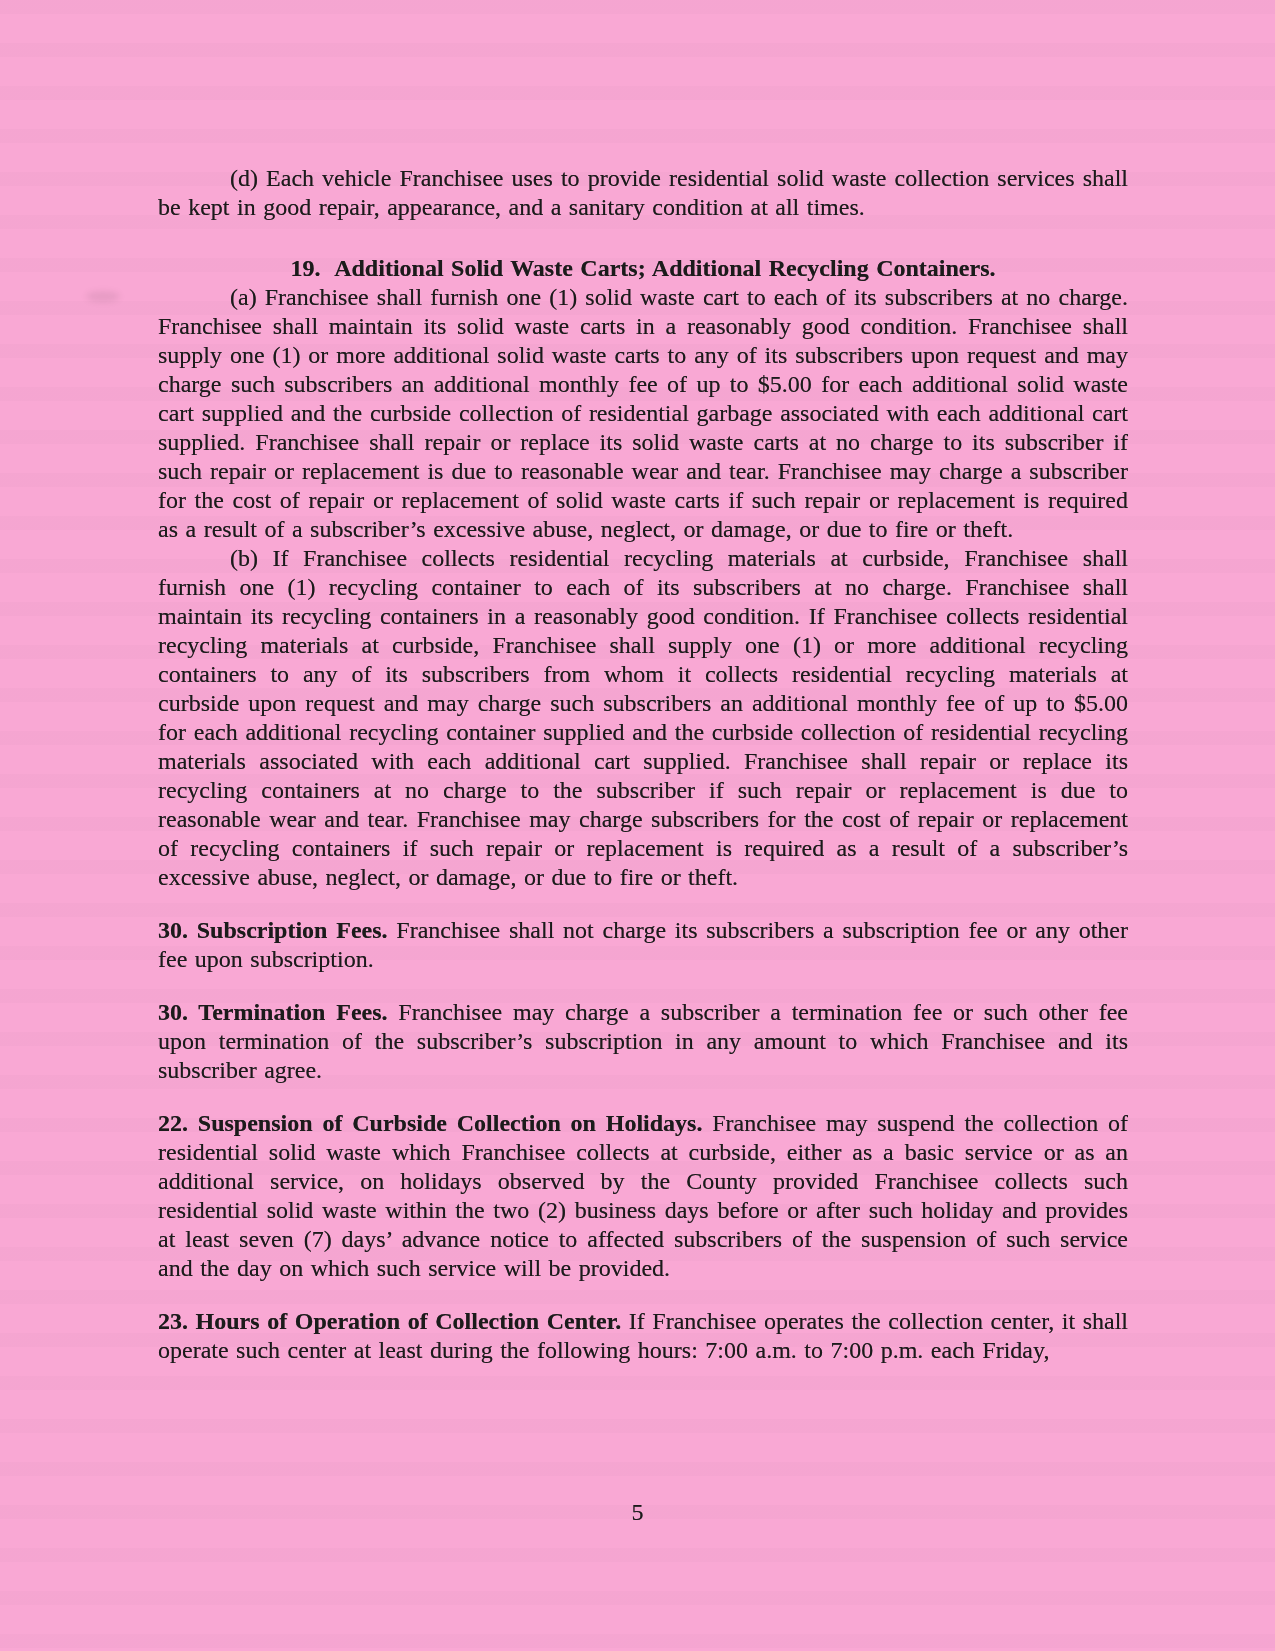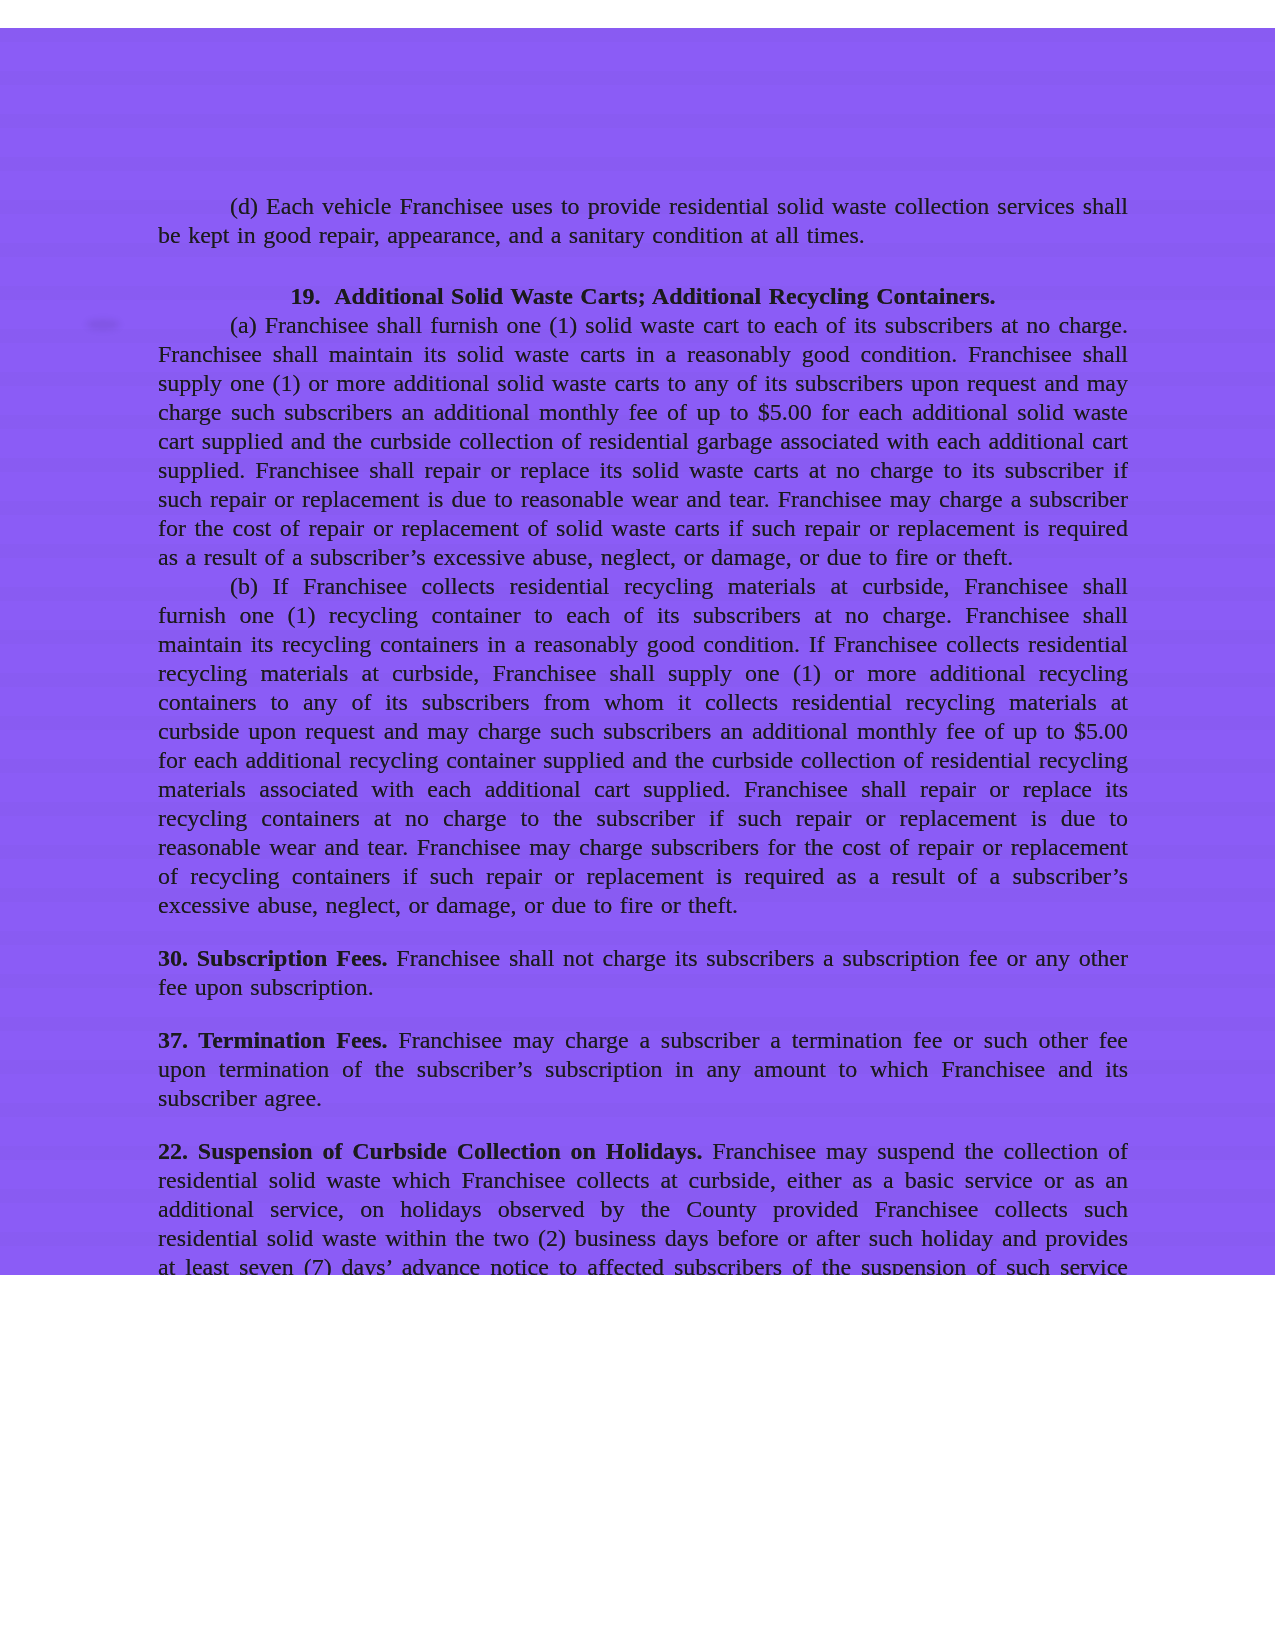--- a/index.html
+++ b/index.html
@@ -3,26 +3,25 @@
 <meta charset="utf-8">
 <style>
   html, body {
     margin: 0;
     padding: 0;
     background: #ffffff;
   }
   .page {
     position: relative;
     width: 1275px;
-    height: 1247px;
-    background: #8b5cf6;
+    height: 1651px;
+    background: #f9a8d4;
     overflow: hidden;
     font-family: "Liberation Serif", serif;
     color: #1b1b1b;
-    margin-top: 28px;
   }
   
   .page::before {
     content: "";
     position: absolute;
     inset: 0;
     background: repeating-linear-gradient(
       180deg,
       rgba(0,0,0,0.014) 0px, rgba(0,0,0,0.014) 14px,
       rgba(0,0,0,0.0) 14px, rgba(0,0,0,0.0) 43px
@@ -75,17 +74,18 @@
 <body>
 
 <div class="page">
   <div class="scan-smudge"></div>
   <div class="textblock">
       <p class="sub">(d) Each vehicle Franchisee uses to provide residential solid waste collection services shall be kept in good repair, appearance, and a sanitary condition at all times.</p>
       <p class="heading">19.&nbsp; Additional Solid Waste Carts; Additional Recycling Containers.</p>
       <p class="sub">(a) Franchisee shall furnish one (1) solid waste cart to each of its subscribers at no charge. Franchisee shall maintain its solid waste carts in a reasonably good condition. Franchisee shall supply one (1) or more additional solid waste carts to any of its subscribers upon request and may charge such subscribers an additional monthly fee of up to $5.00 for each additional solid waste cart supplied and the curbside collection of residential garbage associated with each additional cart supplied. Franchisee shall repair or replace its solid waste carts at no charge to its subscriber if such repair or replacement is due to reasonable wear and tear. Franchisee may charge a subscriber for the cost of repair or replacement of solid waste carts if such repair or replacement is required as a result of a subscriber’s excessive abuse, neglect, or damage, or due to fire or theft.</p>
       <p class="sub">(b) If Franchisee collects residential recycling materials at curbside, Franchisee shall furnish one (1) recycling container to each of its subscribers at no charge. Franchisee shall maintain its recycling containers in a reasonably good condition. If Franchisee collects residential recycling materials at curbside, Franchisee shall supply one (1) or more additional recycling containers to any of its subscribers from whom it collects residential recycling materials at curbside upon request and may charge such subscribers an additional monthly fee of up to $5.00 for each additional recycling container supplied and the curbside collection of residential recycling materials associated with each additional cart supplied. Franchisee shall repair or replace its recycling containers at no charge to the subscriber if such repair or replacement is due to reasonable wear and tear. Franchisee may charge subscribers for the cost of repair or replacement of recycling containers if such repair or replacement is required as a result of a subscriber’s excessive abuse, neglect, or damage, or due to fire or theft.</p>
       <p class="section"><b>30. Subscription Fees.</b><span> Franchisee shall not charge its subscribers a subscription fee or any other fee upon subscription.</span></p>
-      <p class="section"><b>37. Termination Fees.</b><span> Franchisee may charge a subscriber a termination fee or such other fee upon termination of the subscriber’s subscription in any amount to which Franchisee and its subscriber agree.</span></p>
+      <p class="section"><b>30. Termination Fees.</b><span> Franchisee may charge a subscriber a termination fee or such other fee upon termination of the subscriber’s subscription in any amount to which Franchisee and its subscriber agree.</span></p>
       <p class="section"><b>22. Suspension of Curbside Collection on Holidays.</b><span> Franchisee may suspend the collection of residential solid waste which Franchisee collects at curbside, either as a basic service or as an additional service, on holidays observed by the County provided Franchisee collects such residential solid waste within the two (2) business days before or after such holiday and provides at least seven (7) days’ advance notice to affected subscribers of the suspension of such service and the day on which such service will be provided.</span></p>
+      <p class="section"><b>23. Hours of Operation of Collection Center.</b><span> If Franchisee operates the collection center, it shall operate such center at least during the following hours: 7:00 a.m. to 7:00 p.m. each Friday,</span></p>
     </div>
   <div class="footer">5</div>
 </div>
 
 </body></html>

